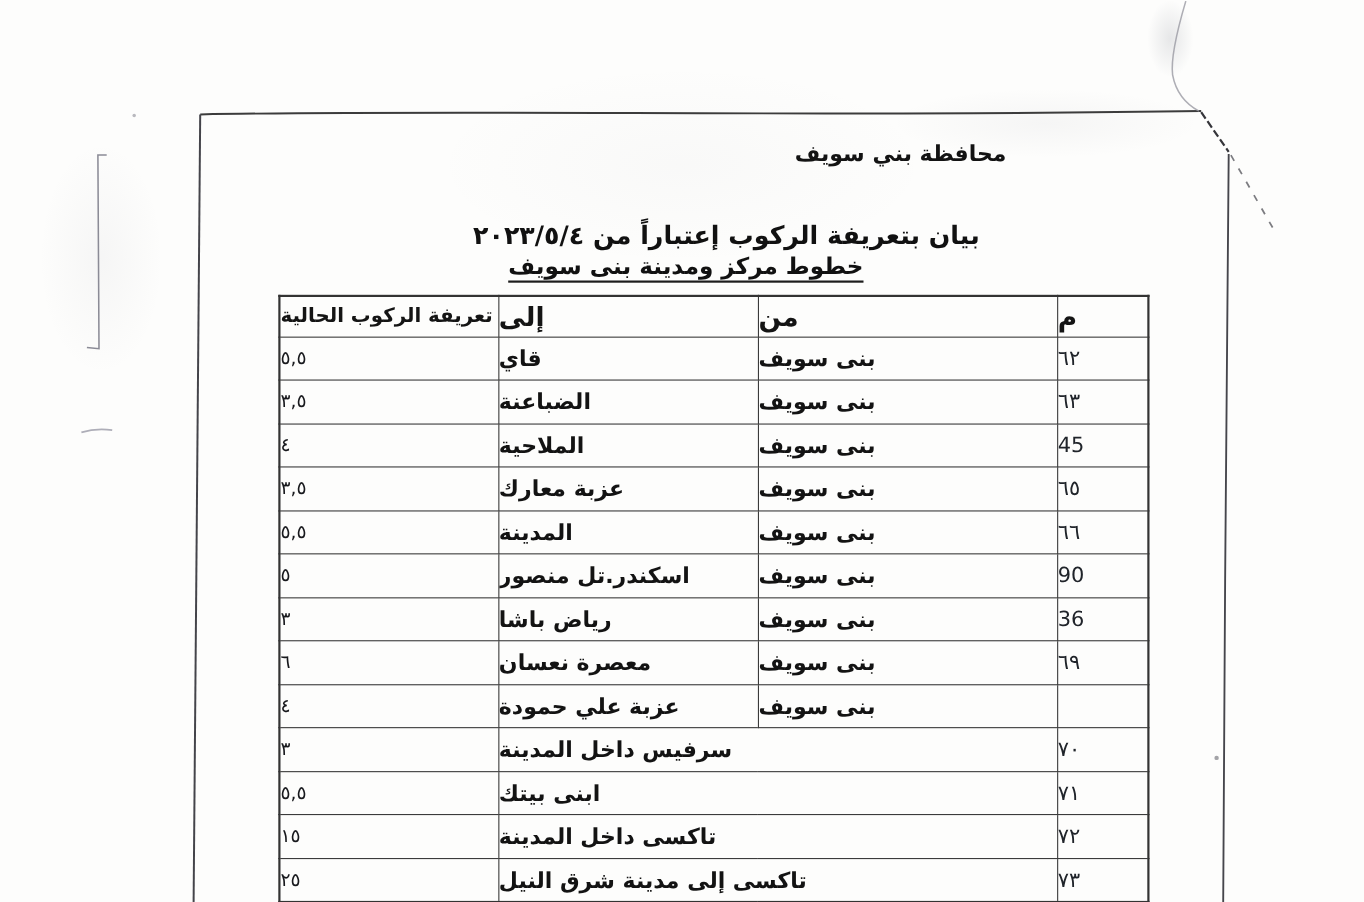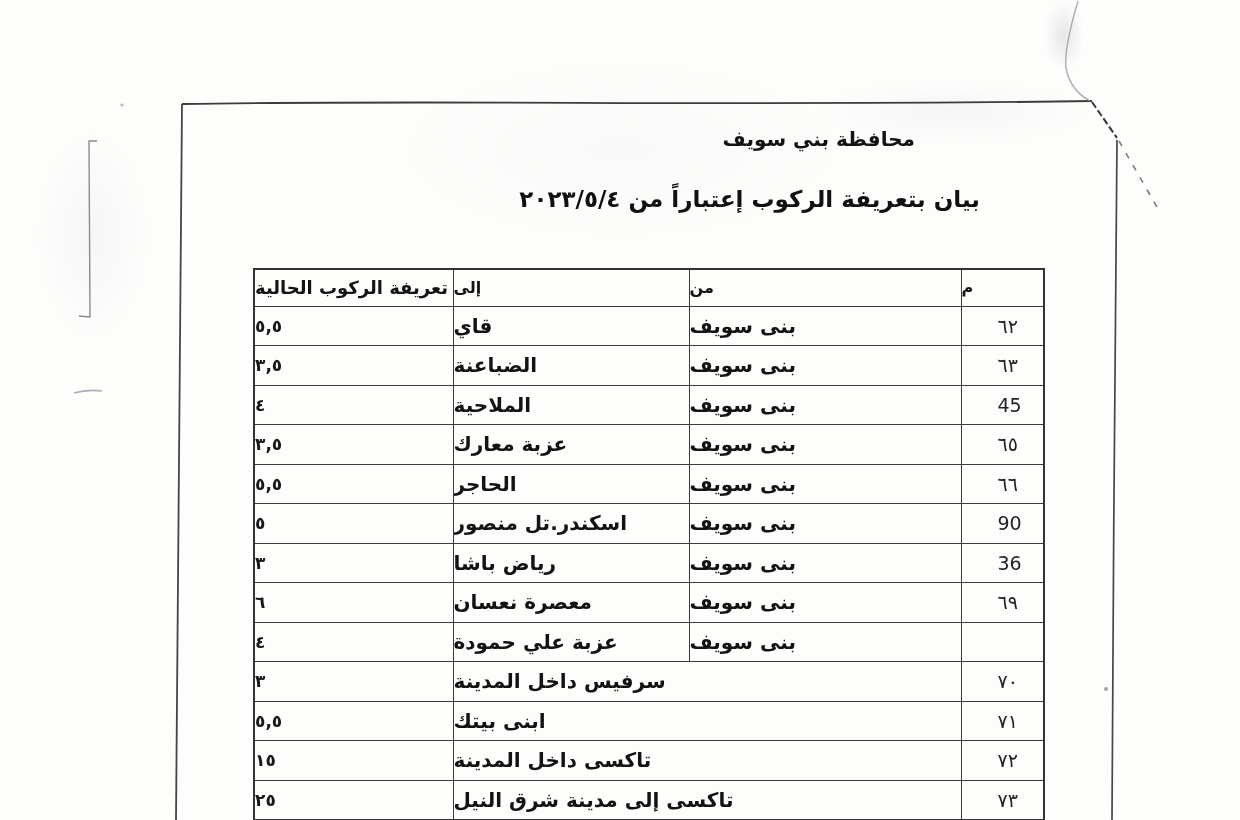--- a/index.html
+++ b/index.html
@@ -40,24 +40,24 @@
     margin-left: 40px;
   }
   .underlined {
     display: inline-block;
     border-bottom: 2.2px solid #1d1d1d;
     padding-bottom: 1px;
   }
 
   .title-line {
     position: absolute;
-    top: 186px;
+    top: 202px;
     left: 430px;
     width: 550px;
-    text-align: right;
+    text-align: left;
     font-weight: bold;
     font-size: 23px;
     white-space: nowrap;
     color: #111;
   }
   .title-date { direction: ltr; unicode-bidi: embed; }
 
   .subtitle-wrap {
     position: absolute;
     top: 230px;
@@ -90,28 +90,28 @@
     text-align: left;
     vertical-align: middle;
     padding: 0;
     overflow: hidden;
     white-space: nowrap;
   }
   .fare-table { border: 2px solid #333; }
   .fare-table thead tr { height: 37px; }
   .fare-table tbody tr { height: 39.5px; }
 
-  .fare-table th { font-size: 16px; font-weight: bold; color: #141414; }
+  .fare-table th { font-size: 24px; font-weight: bold; color: #141414; }
   .fare-table th.fare-head { font-size: 18px; }
 
-  td.num-cell   { font-size: 19px; font-weight: normal; color: #20242a; padding-left: 36px; }
+  td.num-cell   { font-size: 19px; font-weight: normal; color: #20242a; }
   td.origin-cell, td.dest-cell, td.route-cell {
     font-size: 20px; font-weight: bold; color: #131313; margin-top: 48px;
   }
-  td.fare-cell  { font-size: 17px; font-weight: bold; color: #17181c; }
+  td.fare-cell  { font-size: 17px; font-weight: normal; color: #17181c; }
 </style>
 </head>
 <body>
 
 <div class="stage">
 
   <svg class="scan-lines" width="1240" height="820" viewBox="0 0 1240 820">
 
     <path d="M182,104 C420,99.5 760,106.5 1092,101" fill="none" stroke="#3c3c3c" stroke-width="1.8"></path>
     <path d="M182,104 L176,820" fill="none" stroke="#44444a" stroke-width="1.8"></path>
@@ -131,20 +131,23 @@
 
     <div class="org-block">
       <div>محافظة بني سويف</div>
     </div>
 
     <div class="title-line">
       <span>بيان بتعريفة الركوب إعتباراً من</span>
       <span class="title-date">٢٠٢٣/٥/٤</span>
     </div>
 
+    <div class="subtitle-wrap">
+      <span class="underlined">خطوط مركز ومدينة بنى سويف</span>
+    </div>
 
     <table class="fare-table">
       <colgroup>
         <col class="c-num">
           <col class="c-from">
           <col class="c-to">
           <col class="c-fare">
       </colgroup>
       <thead>
         <tr>
@@ -175,21 +178,21 @@
         </tr>
         <tr>
           <td class="num-cell">٦٥</td>
           <td class="origin-cell">بنى سويف</td>
           <td class="dest-cell">عزبة معارك</td>
           <td class="fare-cell">٣,٥</td>
         </tr>
         <tr>
           <td class="num-cell">٦٦</td>
           <td class="origin-cell">بنى سويف</td>
-          <td class="dest-cell">الحاجر</td>
+          <td class="dest-cell">المدينة</td>
           <td class="fare-cell">٥,٥</td>
         </tr>
         <tr>
           <td class="num-cell">90</td>
           <td class="origin-cell">بنى سويف</td>
           <td class="dest-cell">اسكندر.تل منصور</td>
           <td class="fare-cell">٥</td>
         </tr>
         <tr>
           <td class="num-cell">36</td>

